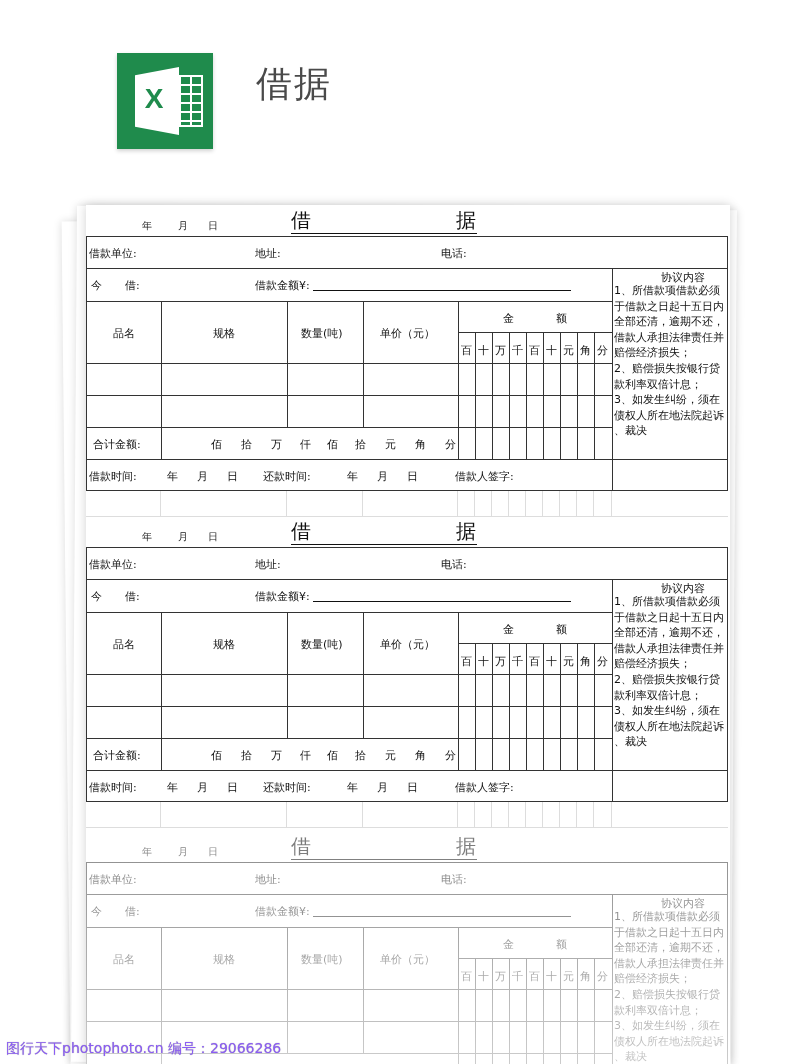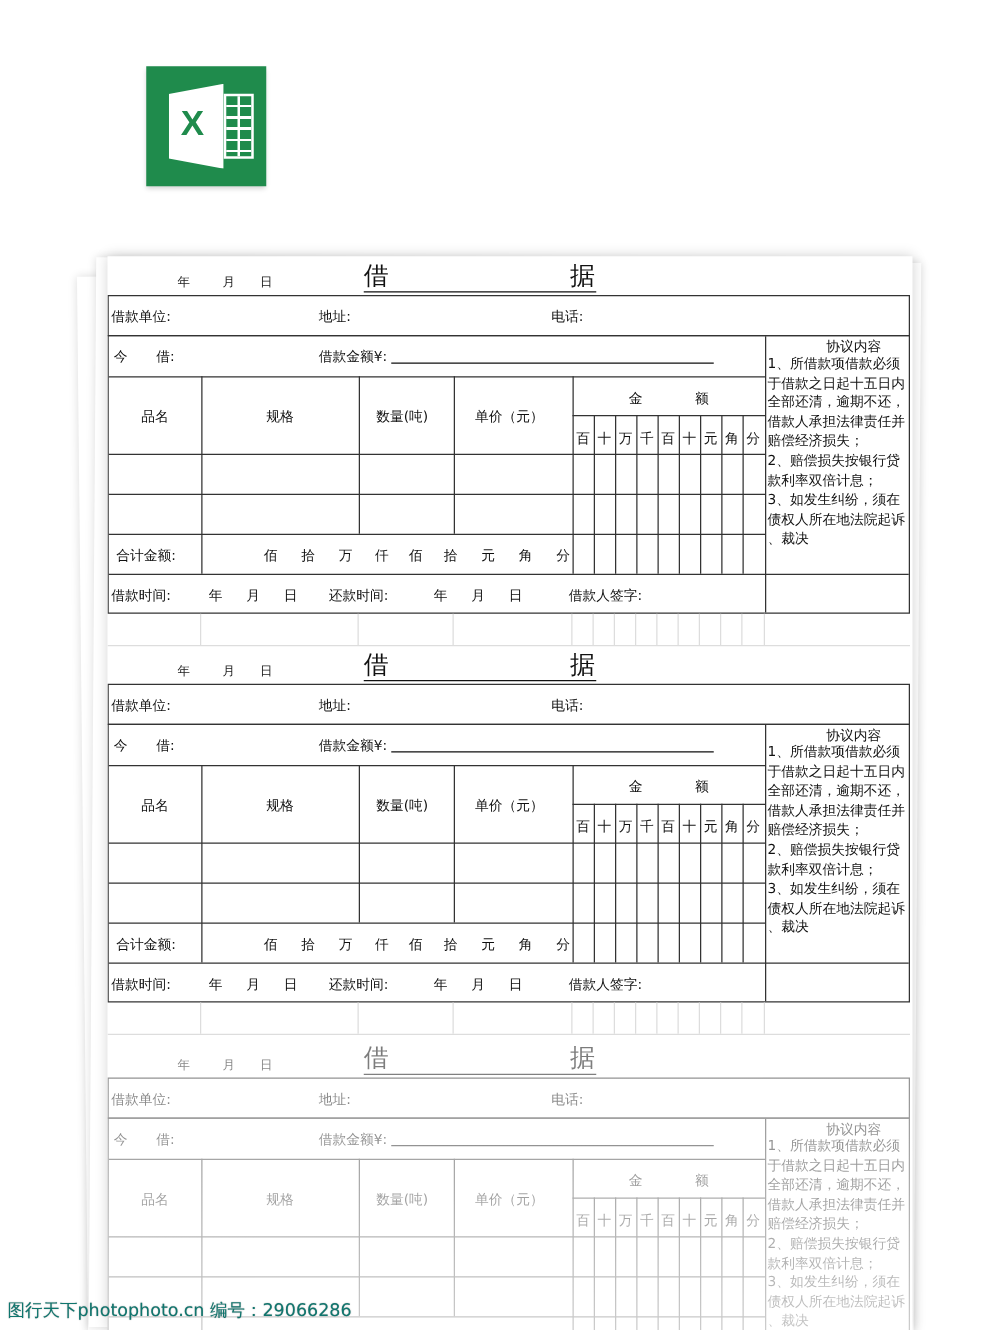--- a/index.html
+++ b/index.html
@@ -28,31 +28,32 @@
   .ttl .uline{position:absolute;left:205px;top:28px;width:186px;border-top:1px solid #111;}
   .box{position:absolute;left:0;border:1.5px solid #333;box-sizing:border-box;}
   .lbl{position:absolute;white-space:nowrap;color:#111;}
   .vline{position:absolute;border-left:1px solid #333;}
   .hline{position:absolute;border-top:1px solid #333;}
   .agree{position:absolute;font-size:11px;line-height:15.6px;color:#111;white-space:pre-line;}
   .faded{opacity:0.55;}
   .fade-overlay{position:absolute;left:0;top:640px;width:644px;height:219px;background:linear-gradient(rgba(255,255,255,0) 0%,rgba(255,255,255,0.55) 100%);pointer-events:none;}
   .gap-grid{position:absolute;}
   .gap-grid .vline{border-left:1px solid #ddd;}
-  .watermark{position:absolute;left:6px;top:1040px;font:14px "DejaVu Sans",sans-serif;color:#0f766e;letter-spacing:0px;text-shadow:0 0 1px #999;}
+  .watermark{position:absolute;left:6px;top:1040px;font:14px "DejaVu Sans",sans-serif;color:#8b5cf6;letter-spacing:0px;text-shadow:0 0 1px #999;}
 </style>
 </head>
 <body>
 
 <div class="header">
   <div class="xl-icon">
     <div class="sheet"></div>
     <div class="x">X</div>
     <div class="grid"></div>
   </div>
+  <div class="title">借据</div>
 </div>
 
 <div class="paper-back b1"></div>
 <div class="paper-back b2"></div>
 
 <div class="paper" id="paper">
     <div class="form" style="top: 0px;">
       <div class="row ttl" style="top:0">
       <span class="date" style="left:56px">年</span>
       <span class="date" style="left:92px">月</span>

